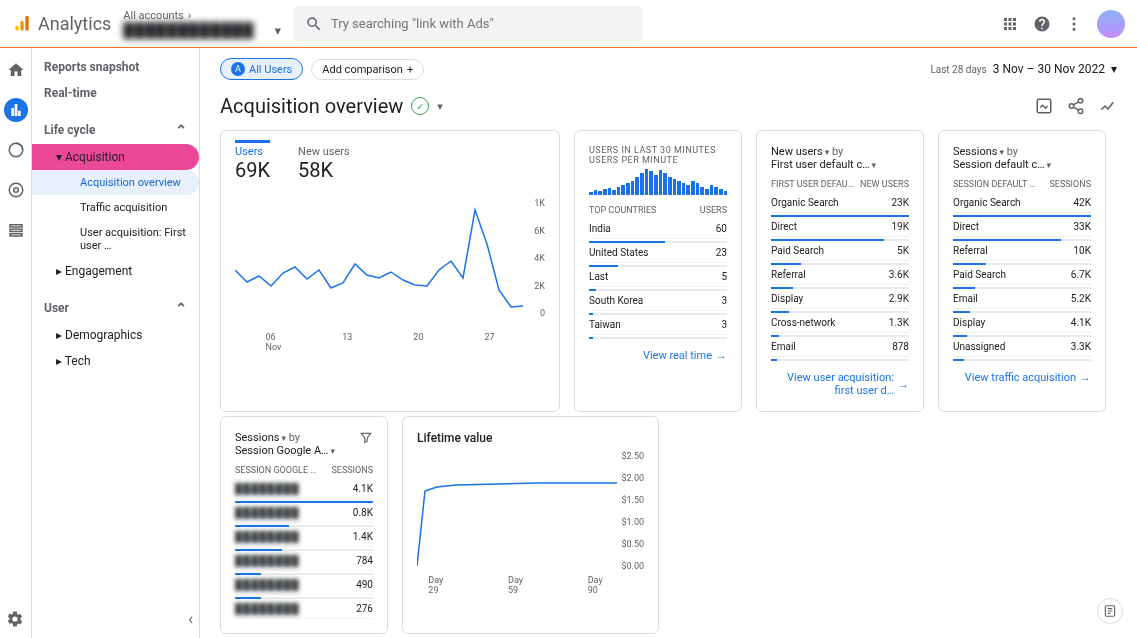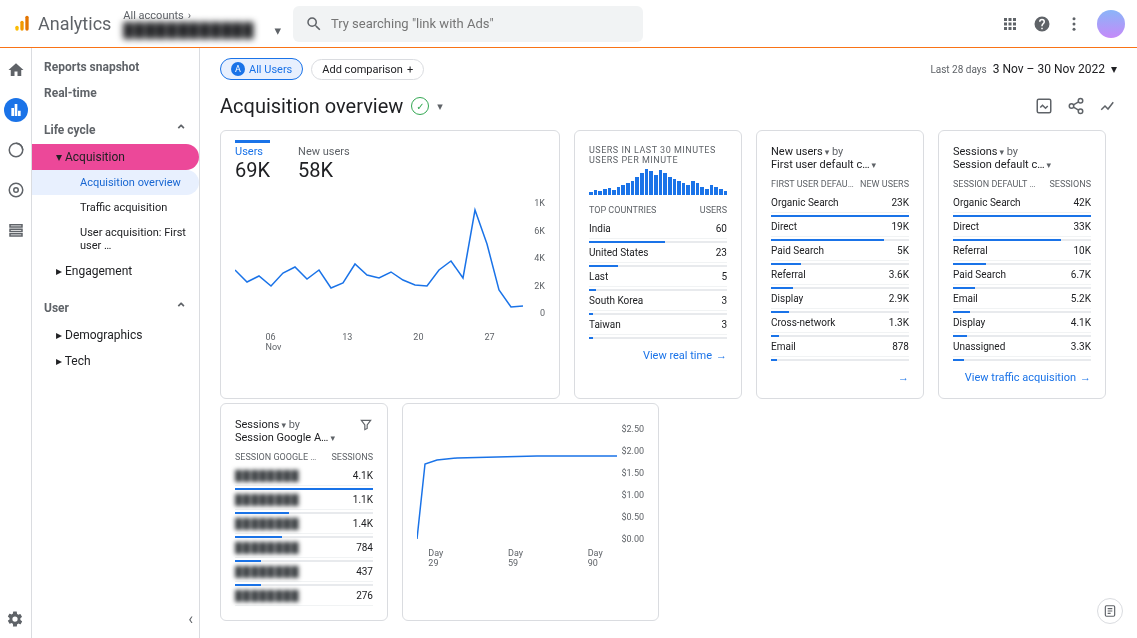--- a/index.html
+++ b/index.html
@@ -407,20 +407,21 @@
             </div>
             <div class="table-row">
               <span>Email</span>
               <span>878</span>
             </div>
             <div class="progress">
               <div class="fill" style="width: 4%;"></div>
             </div>
           </div>
         <div class="card-link">
+            <span>View user acquisition: first user d…</span>
             <span>→</span>
           </div>
       </div>
 
       <div class="card c4">
         <div class="card-header-small">
           <span class="sel">
               <span>Sessions</span>
               <span class="arr">▾</span>
             </span>
@@ -518,55 +519,56 @@
         <div id="ga-rows">
             <div class="table-row">
               <span class="blurred">████████</span>
               <span>4.1K</span>
             </div>
             <div class="progress">
               <div class="fill" style="width: 100%;"></div>
             </div>
             <div class="table-row">
               <span class="blurred">████████</span>
-              <span>1.1K</span>
+              <span>0.8K</span>
             </div>
             <div class="progress">
               <div class="fill" style="width: 39%;"></div>
             </div>
             <div class="table-row">
               <span class="blurred">████████</span>
               <span>1.4K</span>
             </div>
             <div class="progress">
               <div class="fill" style="width: 34%;"></div>
             </div>
             <div class="table-row">
               <span class="blurred">████████</span>
               <span>784</span>
             </div>
             <div class="progress">
               <div class="fill" style="width: 19%;"></div>
             </div>
             <div class="table-row">
               <span class="blurred">████████</span>
-              <span>437</span>
+              <span>490</span>
             </div>
             <div class="progress">
               <div class="fill" style="width: 19%;"></div>
             </div>
             <div class="table-row">
               <span class="blurred">████████</span>
               <span>276</span>
             </div>
           </div>
 
       </div>
 
       <div class="card c6">
+        <div style="font-size:12px;font-weight:500;">Lifetime value</div>
         <div class="ltv-chart">
           <svg width="215" height="120">
               <polyline fill="none" stroke="#1a73e8" stroke-width="1.5" points="0,115 8,40 20,36 40,34 80,33 120,32 160,32 200,32"></polyline>
             </svg>
           <div class="ltv-y">
               <span>$2.50</span>
               <span>$2.00</span>
               <span>$1.50</span>
               <span>$1.00</span>
               <span>$0.50</span>

